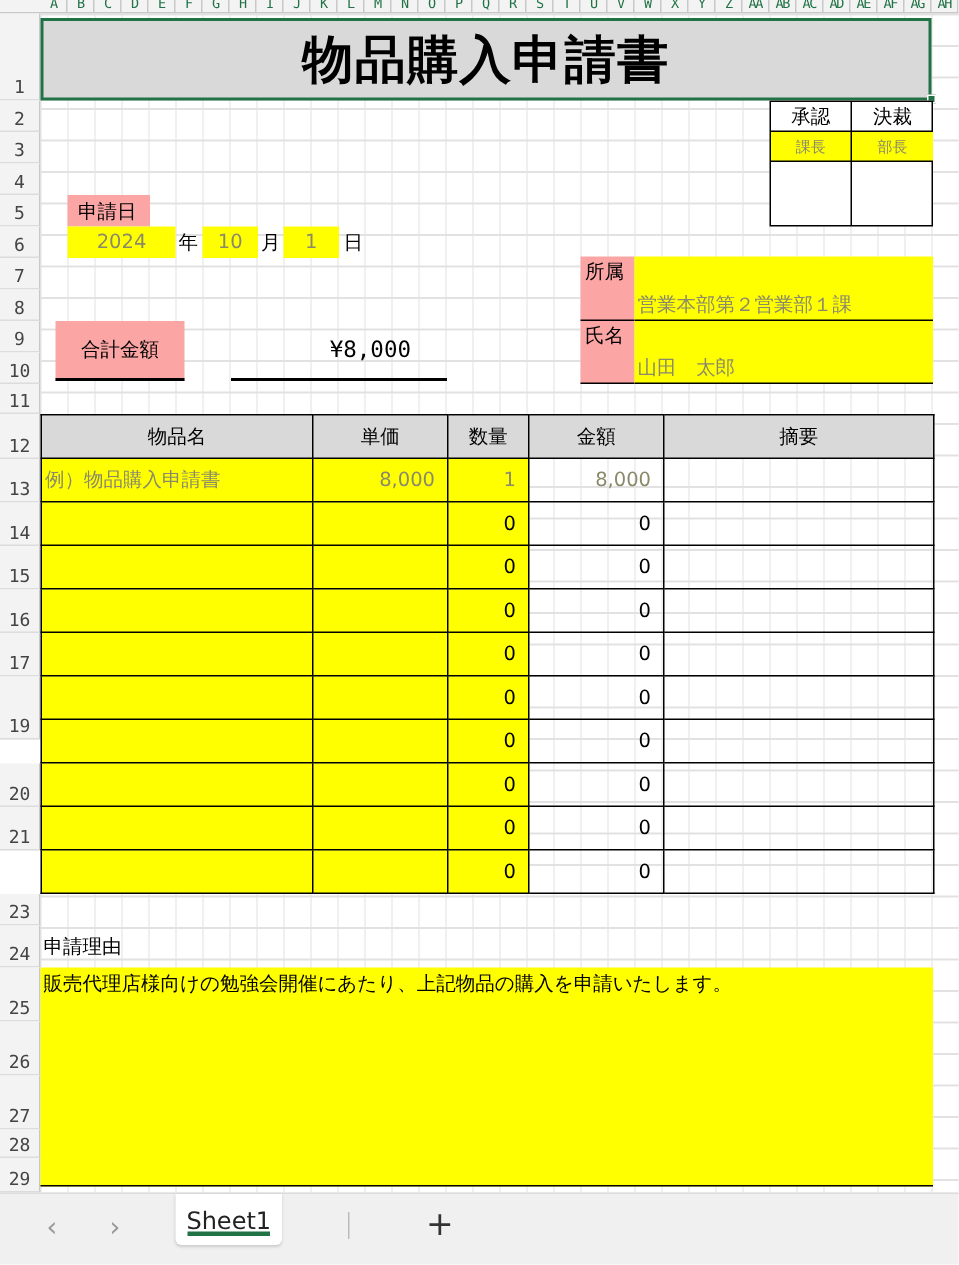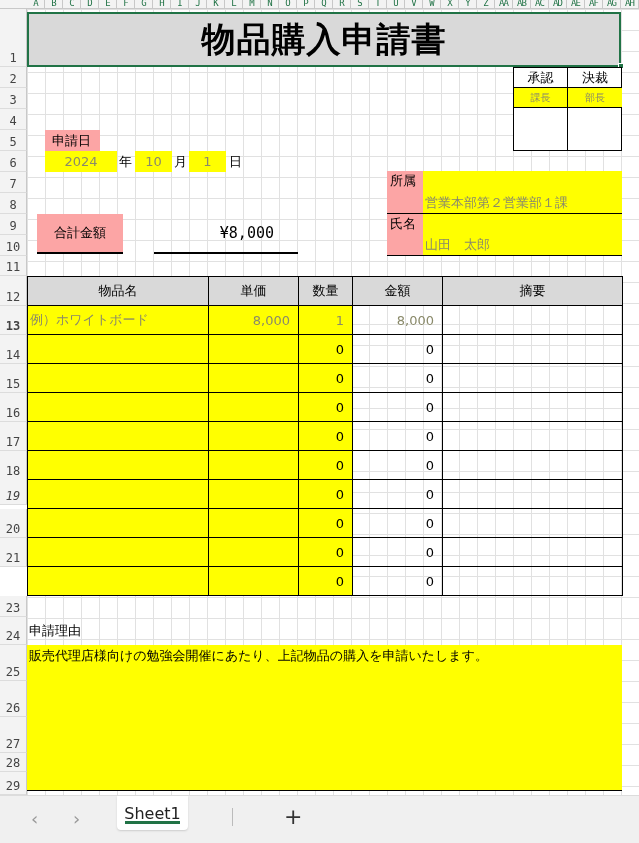--- a/index.html
+++ b/index.html
@@ -77,27 +77,27 @@
     <div class="rowhdr" style="top: 88px; height: 21px;">3</div>
     <div class="rowhdr" style="top: 109px; height: 21px;">4</div>
     <div class="rowhdr" style="top: 130px; height: 21px;">5</div>
     <div class="rowhdr" style="top: 151px; height: 21px;">6</div>
     <div class="rowhdr" style="top: 172px; height: 21px;">7</div>
     <div class="rowhdr" style="top: 193px; height: 21px;">8</div>
     <div class="rowhdr" style="top: 214px; height: 21px;">9</div>
     <div class="rowhdr" style="top: 235px; height: 21px;">10</div>
     <div class="rowhdr" style="top: 256px; height: 20px;">11</div>
     <div class="rowhdr" style="top: 276px; height: 30px;">12</div>
-    <div class="rowhdr" style="top: 306px; height: 29px; font-weight: bold;">13</div>
+    <div class="rowhdr" style="top: 306px; height: 29px;">13</div>
     <div class="rowhdr" style="top: 335px; height: 29px;">14</div>
     <div class="rowhdr" style="top: 364px; height: 29px;">15</div>
     <div class="rowhdr" style="top: 393px; height: 29px;">16</div>
     <div class="rowhdr" style="top: 422px; height: 29px;">17</div>
     <div class="rowhdr" style="top: 451px; height: 29px;">18</div>
-    <div class="rowhdr" style="top: 476px; height: 29px; font-style: italic;">19</div>
+    <div class="rowhdr" style="top: 464px; height: 29px;">19</div>
     <div class="rowhdr" style="top: 509px; height: 29px;">20</div>
     <div class="rowhdr" style="top: 538px; height: 29px;">21</div>
     <div class="rowhdr" style="top: 567px; height: 29px; margin-left: 44px;">22</div>
     <div class="rowhdr" style="top: 596px; height: 21px;">23</div>
     <div class="rowhdr" style="top: 617px; height: 28px;">24</div>
     <div class="rowhdr" style="top: 645px; height: 36px;">25</div>
     <div class="rowhdr" style="top: 681px; height: 36px;">26</div>
     <div class="rowhdr" style="top: 717px; height: 36px;">27</div>
     <div class="rowhdr" style="top: 753px; height: 19px;">28</div>
     <div class="rowhdr" style="top: 772px; height: 23px;">29</div>
@@ -137,21 +137,21 @@
     <tr>
       <th style="width:181px">物品名</th>
       <th style="width:90px">単価</th>
       <th style="width:54px">数量</th>
       <th style="width:90px">金額</th>
       <th style="width:180px">摘要</th>
     </tr>
   </thead>
   <tbody id="items-body">
       <tr>
-        <td class="yellow muted" style="padding-left: 2px;">例）ホワイトボード</td>
+        <td class="yellow muted" style="padding-left: 2px;">例）物品購入申請書</td>
         <td class="yellow num muted">8,000</td>
         <td class="yellow num muted">1</td>
         <td class="num muted">8,000</td>
         <td class=""></td>
       </tr>
       <tr>
         <td class="yellow" style="padding-left: 2px;"></td>
         <td class="yellow num"></td>
         <td class="yellow num">0</td>
         <td class="num">0</td>

